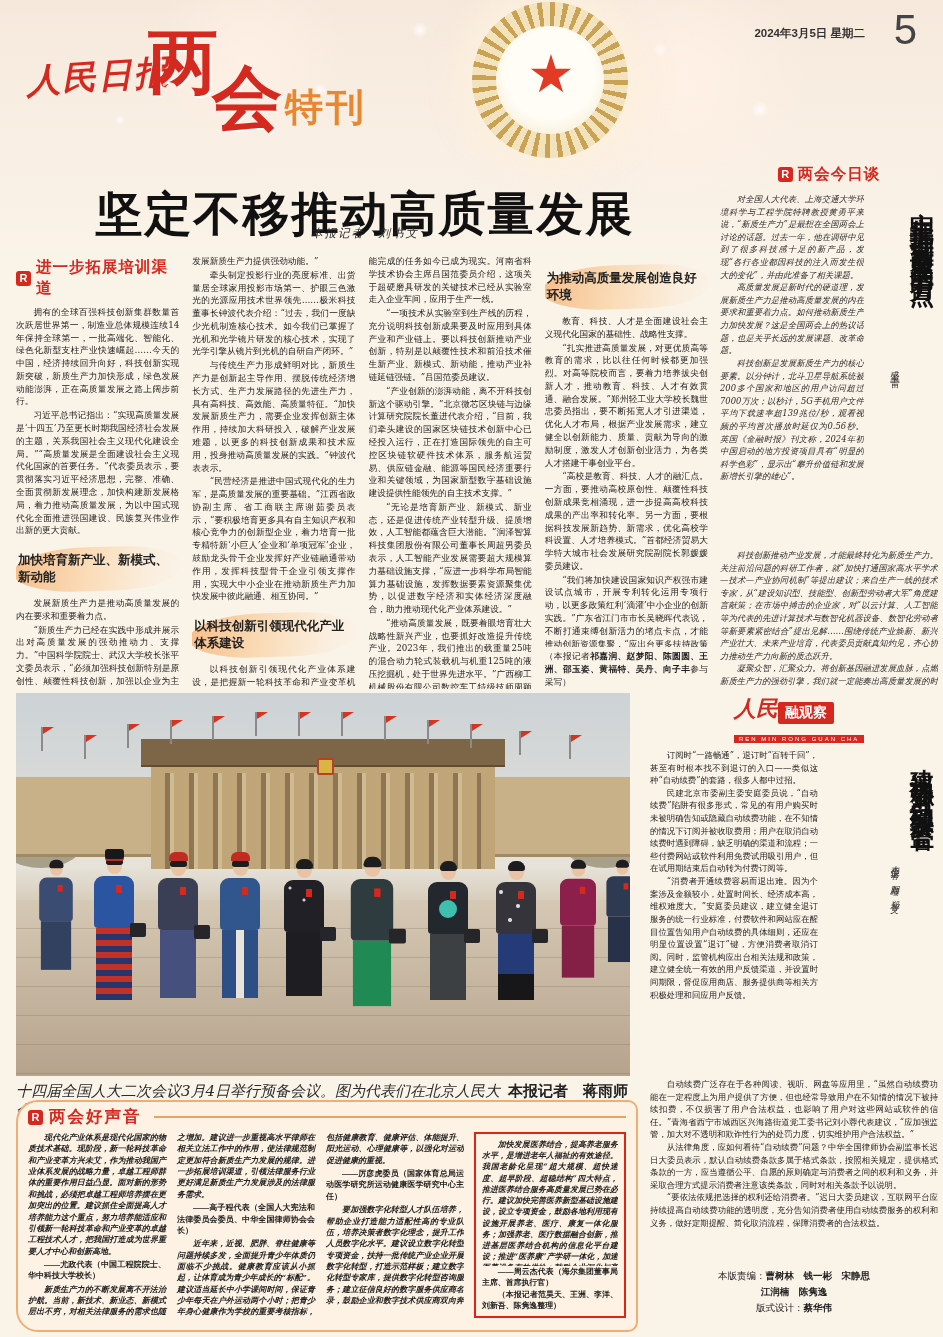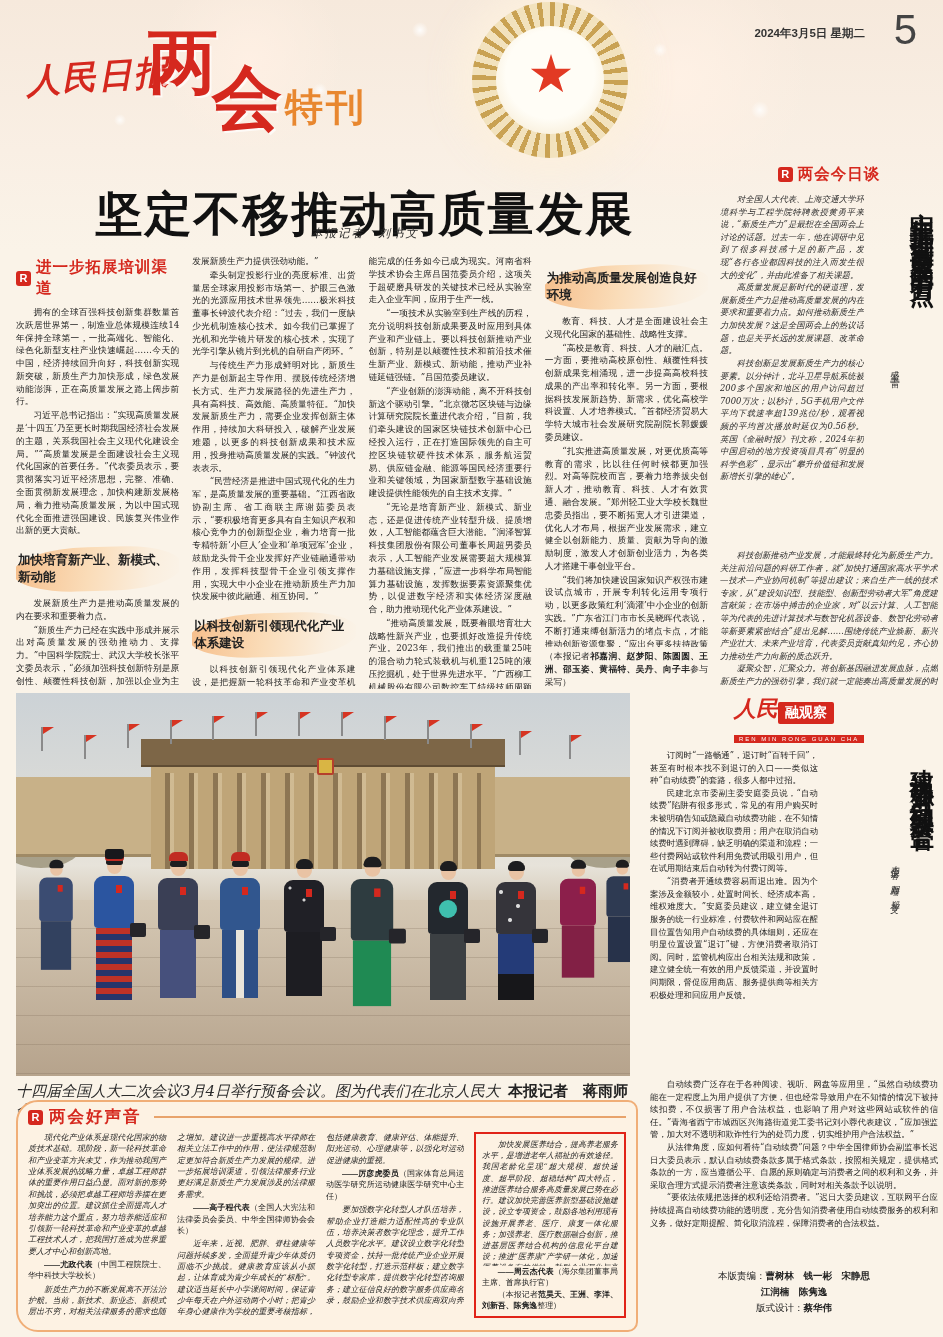--- a/index.html
+++ b/index.html
@@ -146,21 +146,21 @@
   .caption{position:absolute;left:16px;top:1082px;width:614px;display:flex;justify-content:space-between;
     font-size:15px;font-style:italic;color:#222;}
   .caption b{font-style:normal;}
   
   .voices{position:absolute;left:16px;top:1100px;width:622px;height:232px;background:#fdf2e3;
     border:2.5px solid #f0ae77;border-radius:22px 10px 10px 22px;box-sizing:border-box;padding:6px 10px 8px;}
   .voices-head{display:flex;align-items:center;gap:6px;margin:-2px 0 4px;}
   .voices-title{color:#d5281e;font-weight:bold;font-size:16.5px;letter-spacing:2px;
     font-family:"Liberation Sans","DejaVu Sans",sans-serif;}
   .voices-line{flex:1;height:2px;background:#e8a36b;margin-left:6px;}
-  .voices-body{display:flex;gap:10px;height:186px;}
+  .voices-body{display:flex;gap:10px;height:186px;font-weight:bold;}
   .voices-flow{flex:1;column-count:3;column-gap:11px;overflow:hidden;height:100%;}
   .voices-flow p{font-size:8px;line-height:1.42;text-align:justify;margin:0 0 2px;text-indent:2em;
     font-style:italic;color:#222;}
   .voices-flow p.attr{font-style:normal;}
   .attr b{font-family:"Liberation Sans",sans-serif;font-style:normal;}
   .redbox{width:152px;border:2.5px solid #e02318;box-sizing:border-box;padding:5px 6px;
     display:flex;flex-direction:column;background:#fdf2e3;}
   .redbox .flow{flex:1;overflow:hidden;}
   .redbox p{font-size:7.9px;line-height:1.42;text-align:justify;margin:0;text-indent:2em;font-style:italic;}
   .redbox p.attr{font-style:normal;}
@@ -214,22 +214,22 @@
       <p class="noindent">能完成的任务如今已成为现实。河南省科学技术协会主席吕国范委员介绍，这项关于超硬磨具研发的关键技术已经从实验室走入企业车间，应用于生产一线。</p>
       <p>“一项技术从实验室到生产线的历程，充分说明科技创新成果要及时应用到具体产业和产业链上。要以科技创新推动产业创新，特别是以颠覆性技术和前沿技术催生新产业、新模式、新动能，推动产业补链延链强链。”吕国范委员建议。</p>
       <p>“产业创新的澎湃动能，离不开科技创新这个驱动引擎。”北京微芯区块链与边缘计算研究院院长董进代表介绍，“目前，我们牵头建设的国家区块链技术创新中心已经投入运行，正在打造国际领先的自主可控区块链软硬件技术体系，服务航运贸易、供应链金融、能源等国民经济重要行业和关键领域，为国家新型数字基础设施建设提供性能领先的自主技术支撑。”</p>
       <p>“无论是培育新产业、新模式、新业态，还是促进传统产业转型升级、提质增效，人工智能都蕴含巨大潜能。”润泽智算科技集团股份有限公司董事长周超男委员表示，人工智能产业发展需要超大规模算力基础设施支撑，“应进一步科学布局智能算力基础设施，发挥数据要素资源聚集优势，以促进数字经济和实体经济深度融合，助力推动现代化产业体系建设。”</p>
       <p>“推动高质量发展，既要着眼培育壮大战略性新兴产业，也要抓好改造提升传统产业。2023年，我们推出的载重量25吨的混合动力轮式装载机与机重125吨的液压挖掘机，处于世界先进水平。”广西柳工机械股份有限公司数控车工特级技师周颖峰代表说，着眼未来，应积极推动传统产业焕新、新兴产业壮大、未来产业培育，在固本培元中加快塑造高质量发展新优势。</p>
     </div>
     <div class="mcol col-d">
       <div class="d-flow">
         <h3 class="subhead">为推动高质量发展创造良好环境</h3>
         <p>教育、科技、人才是全面建设社会主义现代化国家的基础性、战略性支撑。</p>
+        <p>“扎实推进高质量发展，对更优质高等教育的需求，比以往任何时候都更加强烈。对高等院校而言，要着力培养拔尖创新人才，推动教育、科技、人才有效贯通、融合发展。”郑州轻工业大学校长魏世忠委员指出，要不断拓宽人才引进渠道，优化人才布局，根据产业发展需求，建立健全以创新能力、质量、贡献为导向的激励制度，激发人才创新创业活力，为各类人才搭建干事创业平台。</p>
         <p>“高校是教育、科技、人才的融汇点。一方面，要推动高校原创性、颠覆性科技创新成果竞相涌现，进一步提高高校科技成果的产出率和转化率。另一方面，要根据科技发展新趋势、新需求，优化高校学科设置、人才培养模式。”首都经济贸易大学特大城市社会发展研究院副院长郭媛媛委员建议。</p>
-        <p>“扎实推进高质量发展，对更优质高等教育的需求，比以往任何时候都更加强烈。对高等院校而言，要着力培养拔尖创新人才，推动教育、科技、人才有效贯通、融合发展。”郑州轻工业大学校长魏世忠委员指出，要不断拓宽人才引进渠道，优化人才布局，根据产业发展需求，建立健全以创新能力、质量、贡献为导向的激励制度，激发人才创新创业活力，为各类人才搭建干事创业平台。</p>
         <p>“我们将加快建设国家知识产权强市建设试点城市，开展专利转化运用专项行动，以更多政策红利‘滴灌’中小企业的创新实践。”广东省江门市市长吴晓晖代表说，不断打通束缚创新活力的堵点卡点，才能推动创新资源集聚，“应出台更多扶持政策和激励举措，积极培育服务‘链主’企业、本土科技型骨干企业以及专精特新中小企业，支持企业加大研发投入，提升自主创新能力，为企业创造更加有利于创新的浓厚氛围，为推动高质量发展营造良好环境。”</p>
       </div>
       <div class="sig">
         <span>（本报记者</span><b>祁嘉润、赵梦阳、陈圆圆、王洲、邵玉姿、黄福特、吴丹、向子丰</b><span>参与采写）</span>
       </div>
     </div>
   </div>
 
   <div class="talk">
     <div class="badge-row talk-title">

